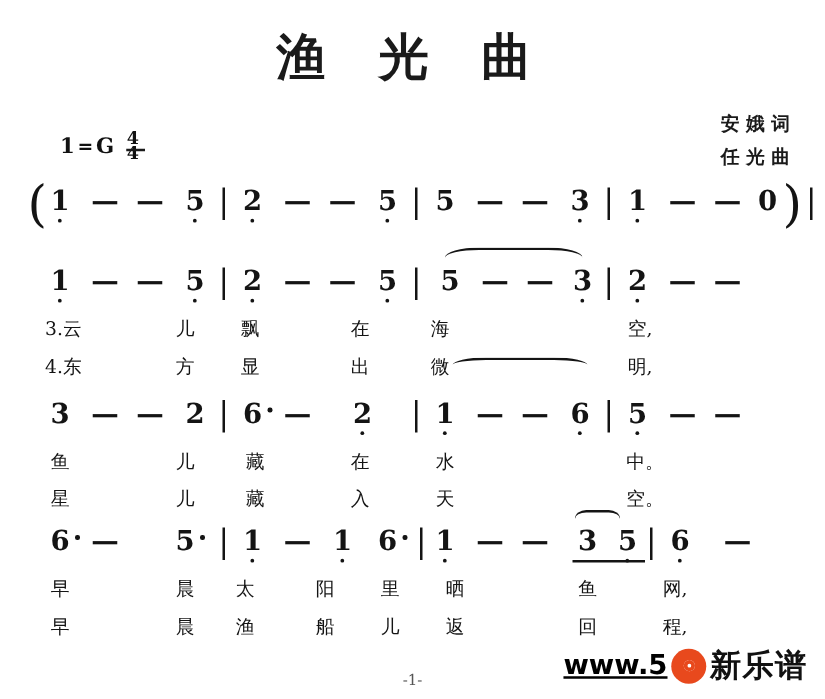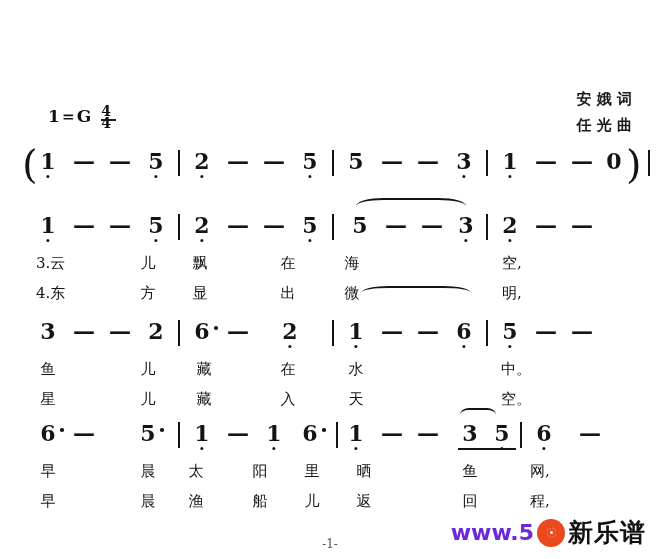--- a/index.html
+++ b/index.html
@@ -139,21 +139,21 @@
     font-family:"DejaVu Serif", serif;
     font-size:12px;
     color:#555;
   }
   .watermark {
     position:absolute; bottom:10px; right:14px;
     display:flex; align-items:center;
     font-family:"DejaVu Sans", sans-serif;
   }
   .watermark .url {
-    font-size:22px; font-weight:700; color:#6d28d9; letter-spacing:0px;
+    font-size:22px; font-weight:700; color:#000000; letter-spacing:0px;text-decoration:underline;
   }
   .watermark .disc {
     width:28px; height:28px; border-radius:50%;
     background:#e8491d;
     display:flex; align-items:center; justify-content:center;
     margin:0 3px;
   }
   .watermark .disc::after {
     content:""; width:9px; height:9px; border-radius:50%;
     background:#fff;
@@ -161,20 +161,21 @@
   }
   .watermark .brand {
     font-size:25px; font-weight:700; color:#111; letter-spacing:1px;
   }
 </style>
 </head>
 <body>
 
 <div class="sheet">
 
+  <div class="title">渔 光 曲</div>
 
 
   <div class="credits">
     <div>安 娥 词</div>
     <div>任 光 曲</div>
   </div>
 
   <div class="keysig">
     <span>1＝G</span>
     <span class="frac">

